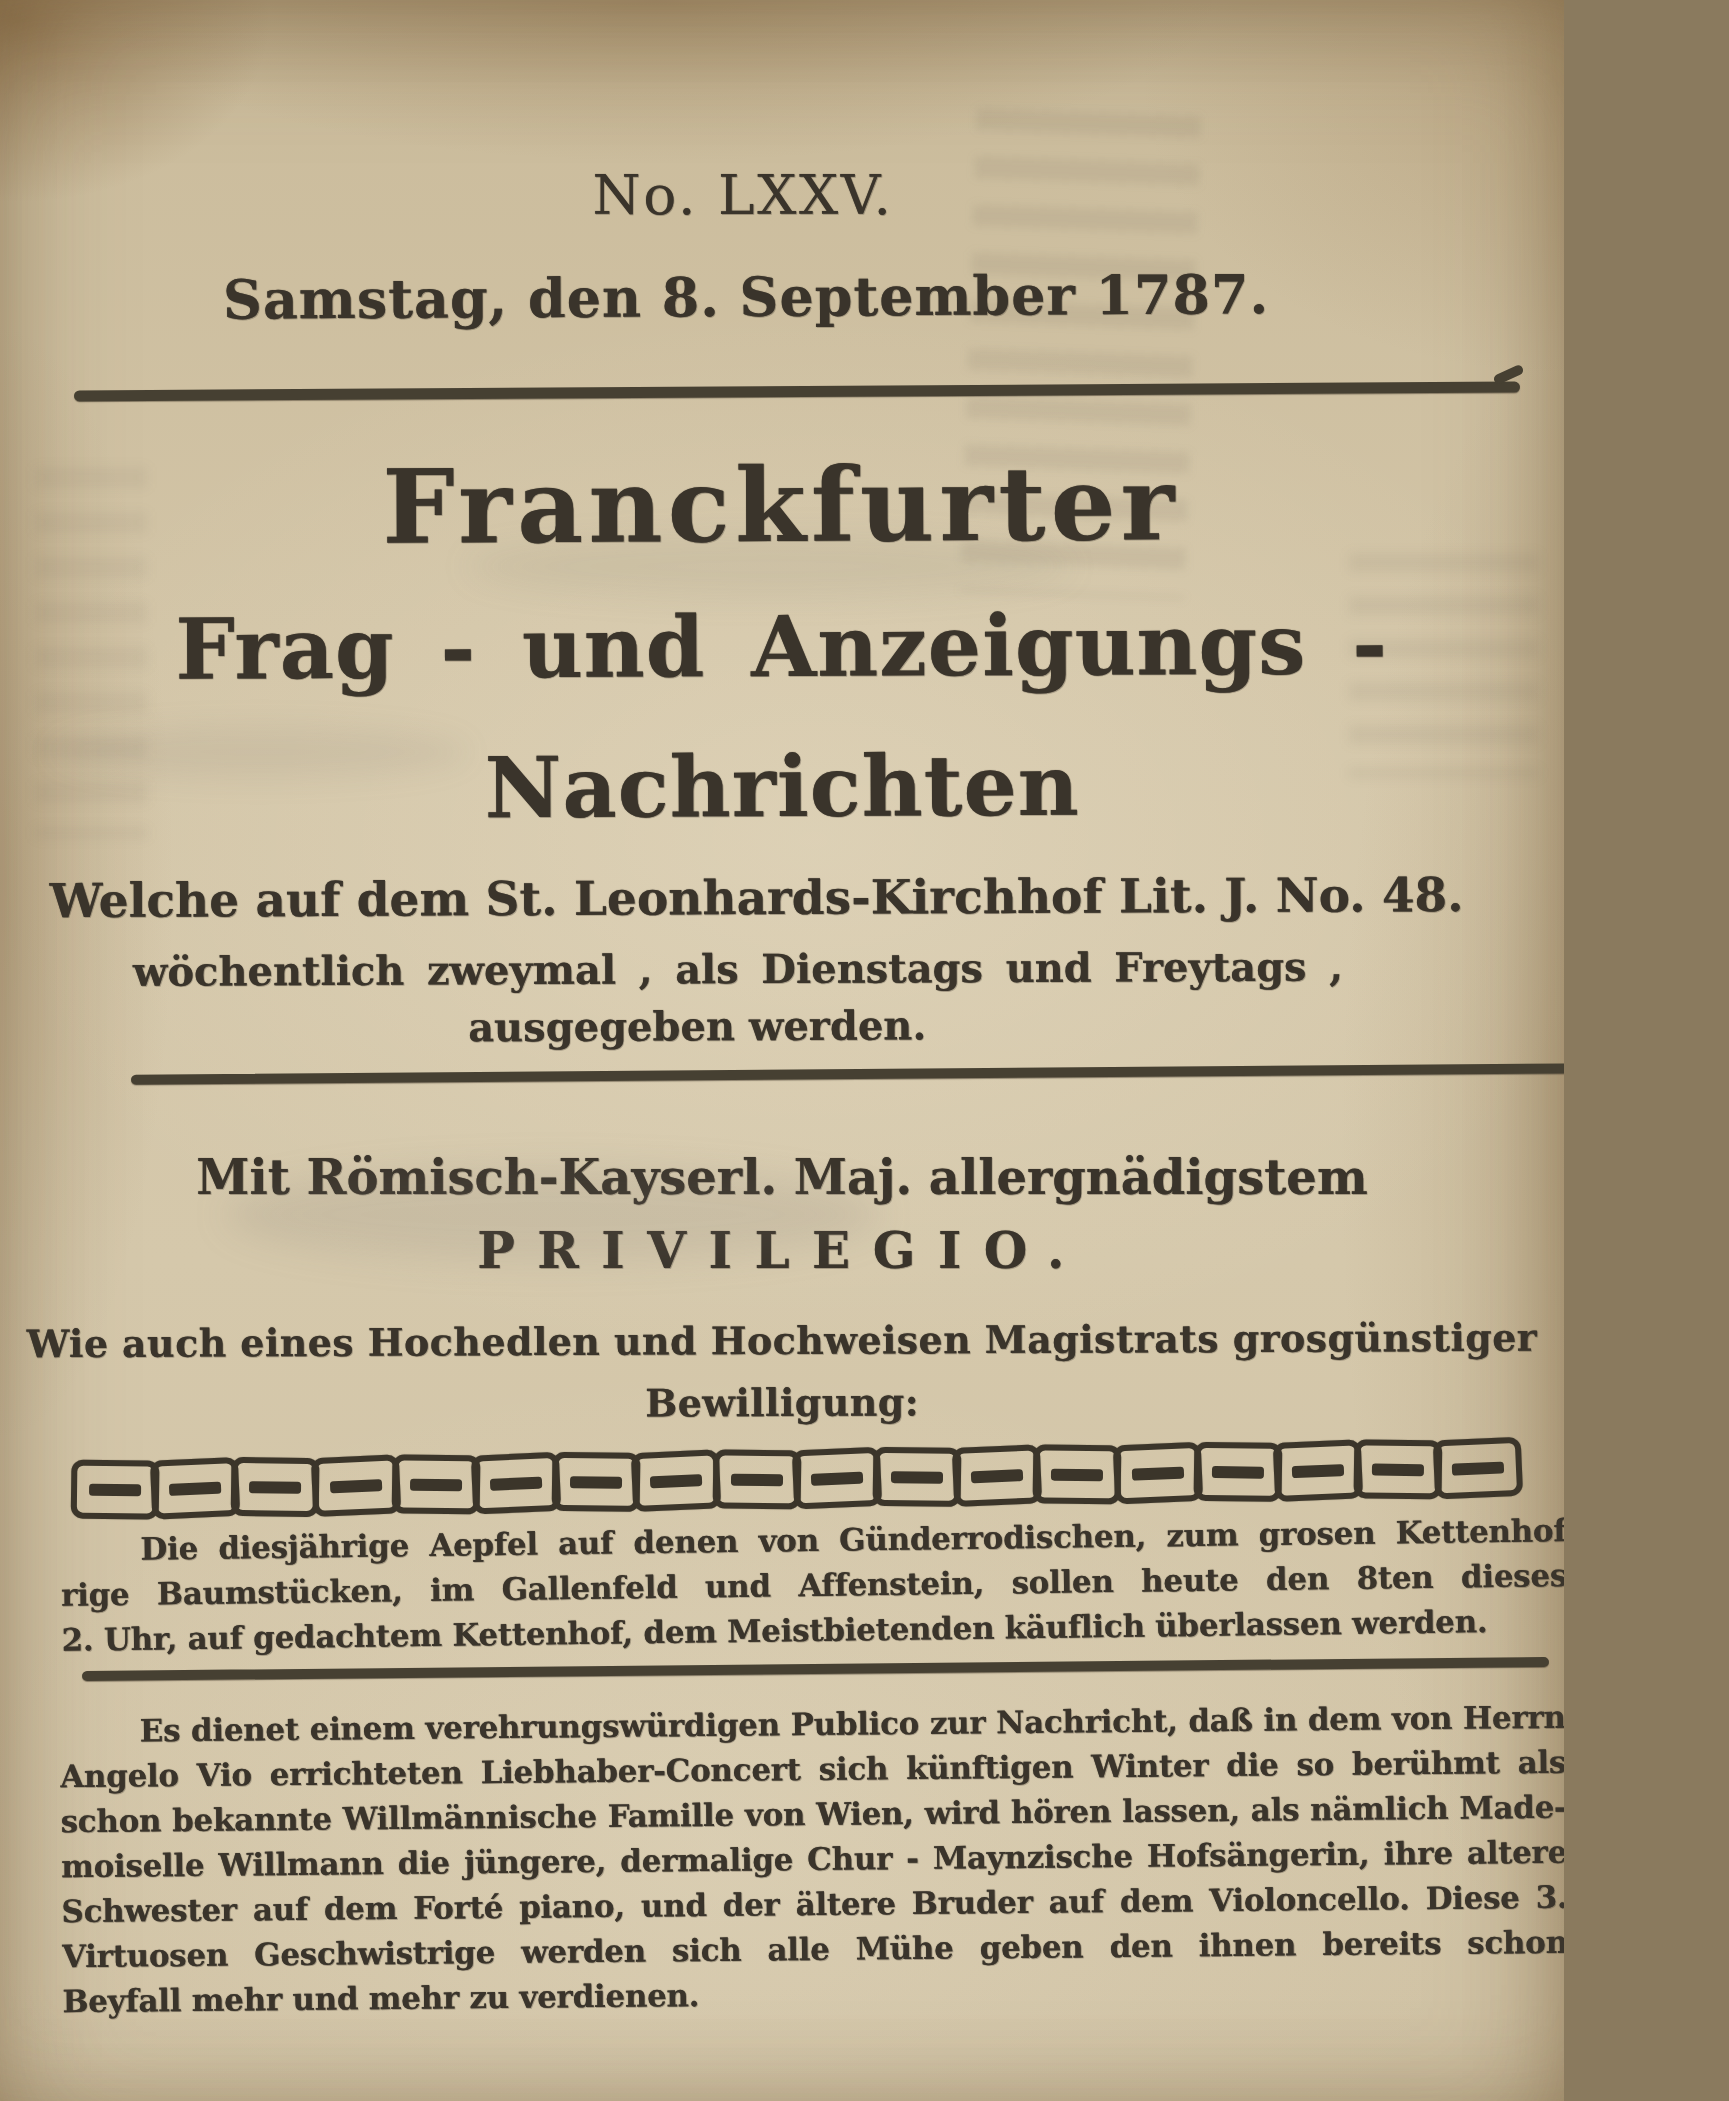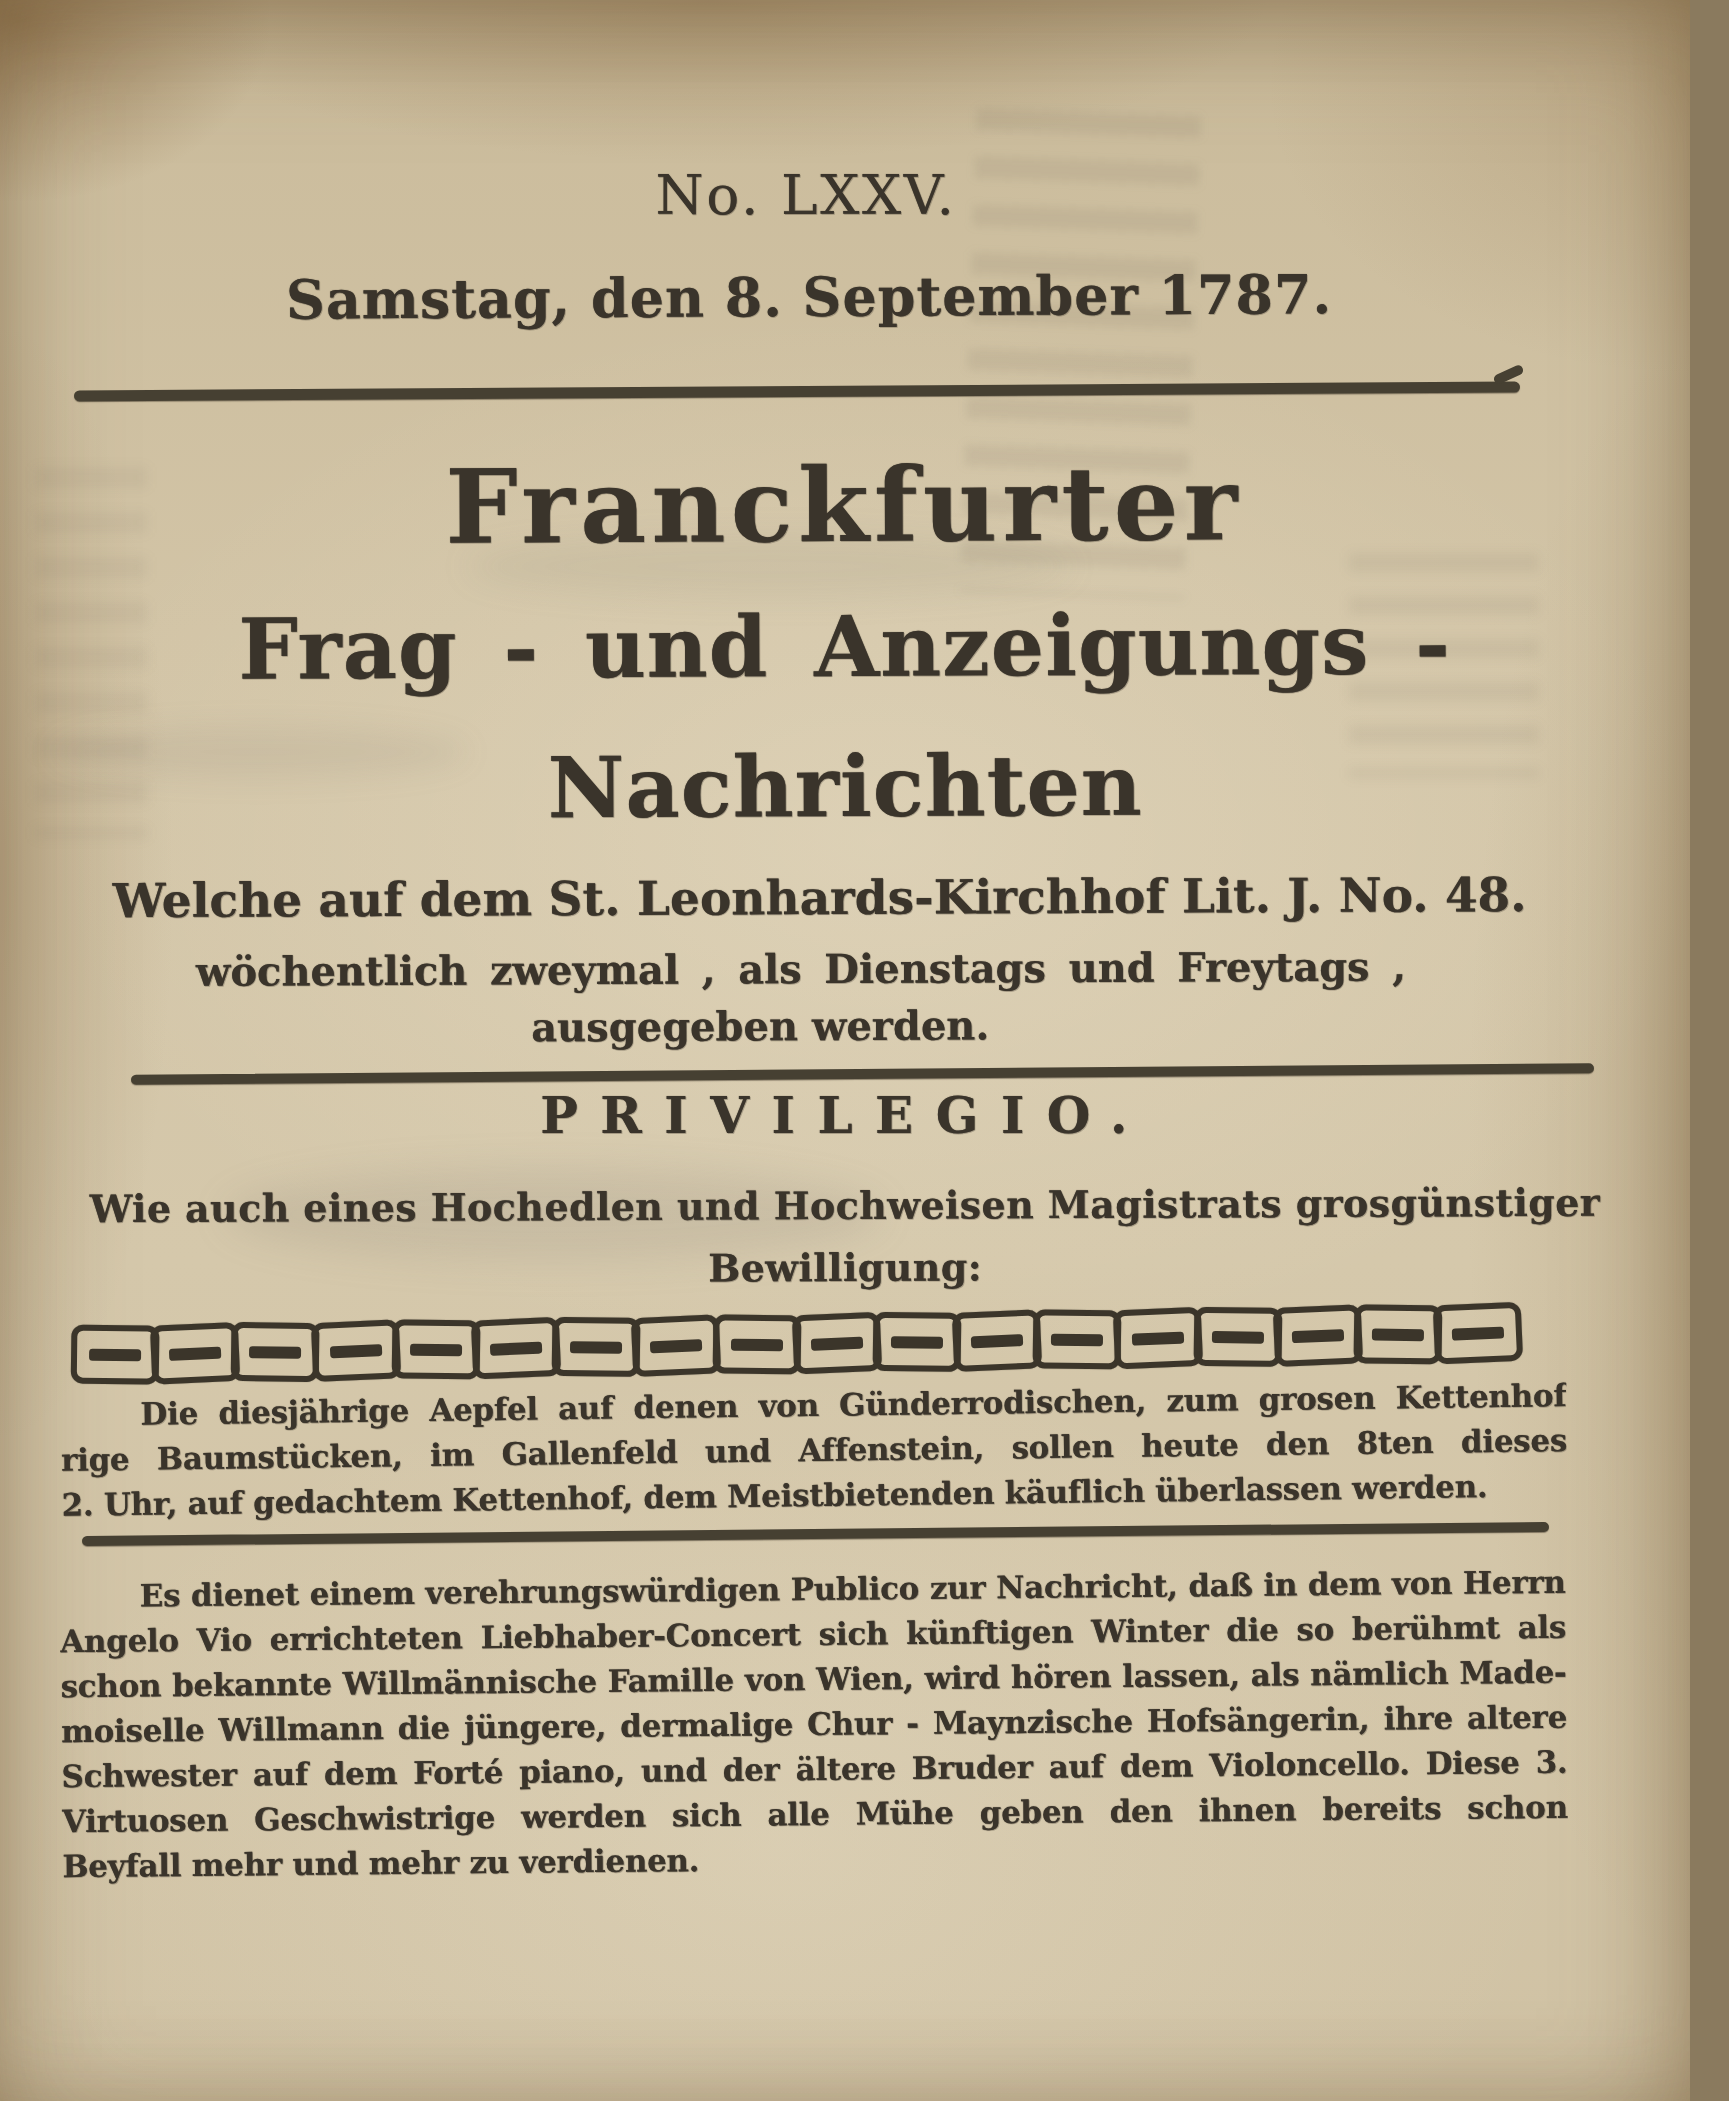--- a/index.html
+++ b/index.html
@@ -1,18 +1,18 @@
 <!DOCTYPE html>
 <html lang="de" style="font-size:14px"><head>
 <meta charset="utf-8">
 <style>
   html,body{margin:0;padding:0;background:#8a7a5e;}
   .page{
     position:relative;
-    width:1690px;height:2101px;
+    width:1564px;height:2101px;
     overflow:hidden;
     font-family:"DejaVu Serif","Liberation Serif",serif;
     color:#3a342b;
     background-color:#cfc1a3;
     background-image:
       radial-gradient(ellipse 363px 259px at 1% 1%, rgba(122,88,48,0.55), rgba(122,88,48,0) 70%),
       radial-gradient(ellipse 778px 225px at 42% 0%, rgba(135,105,65,0.30), transparent 72%),
       radial-gradient(ellipse 605px 415px at 100% 4%, rgba(148,118,78,0.28), transparent 70%),
       radial-gradient(ellipse 242px 778px at 0% 42%, rgba(140,110,70,0.22), transparent 72%),
       radial-gradient(ellipse 311px 1124px at 100% 55%, rgba(150,125,85,0.22), transparent 72%),
@@ -117,20 +117,21 @@
   <div class="masthead">
     <div class="title1 center fraktur ink">Franckfurter</div>
     <div class="title2 center fraktur ink">Frag - und Anzeigungs - Nachrichten</div>
     <div class="sub1 center fraktur ink">Welche auf dem St. Leonhards-Kirchhof Lit. J. No. 48.</div>
     <div class="sub2 center fraktur ink">wöchentlich zweymal ,  als Dienstags und Freytags ,</div>
     <div class="sub3 center fraktur ink">ausgegeben werden.</div>
   </div>
 
   <div class="rule rule2"></div>
 
+  <div class="priv1 center fraktur ink">Mit Römisch-Kayserl. Maj. allergnädigstem</div>
   <div class="priv2 center antiqua ink">PRIVILEGIO.</div>
   <div class="priv3 center fraktur ink">Wie auch eines Hochedlen und Hochweisen Magistrats grosgünstiger Bewilligung:</div>
 
   <div class="chain">
     <span class="chainlink"></span>
       <span class="chainlink"></span>
       <span class="chainlink"></span>
     <span class="chainlink"></span>
       <span class="chainlink"></span>
       <span class="chainlink"></span>

